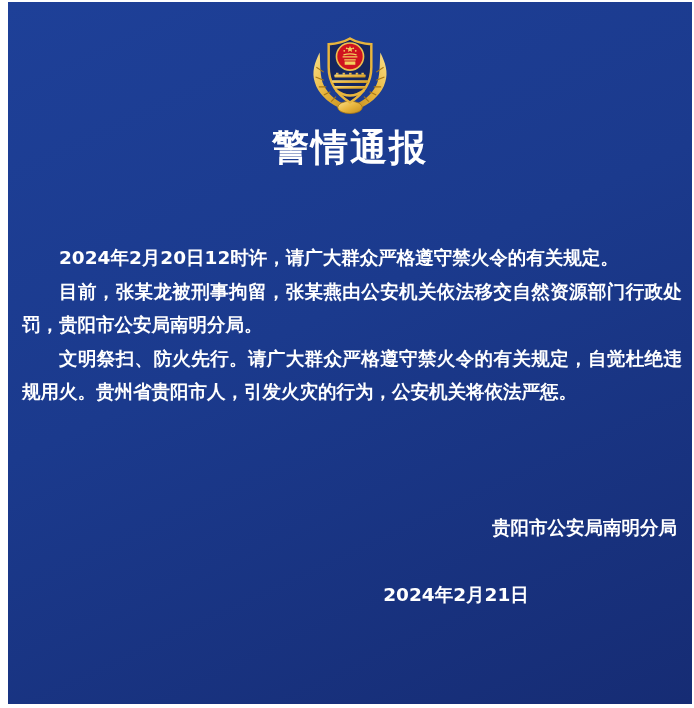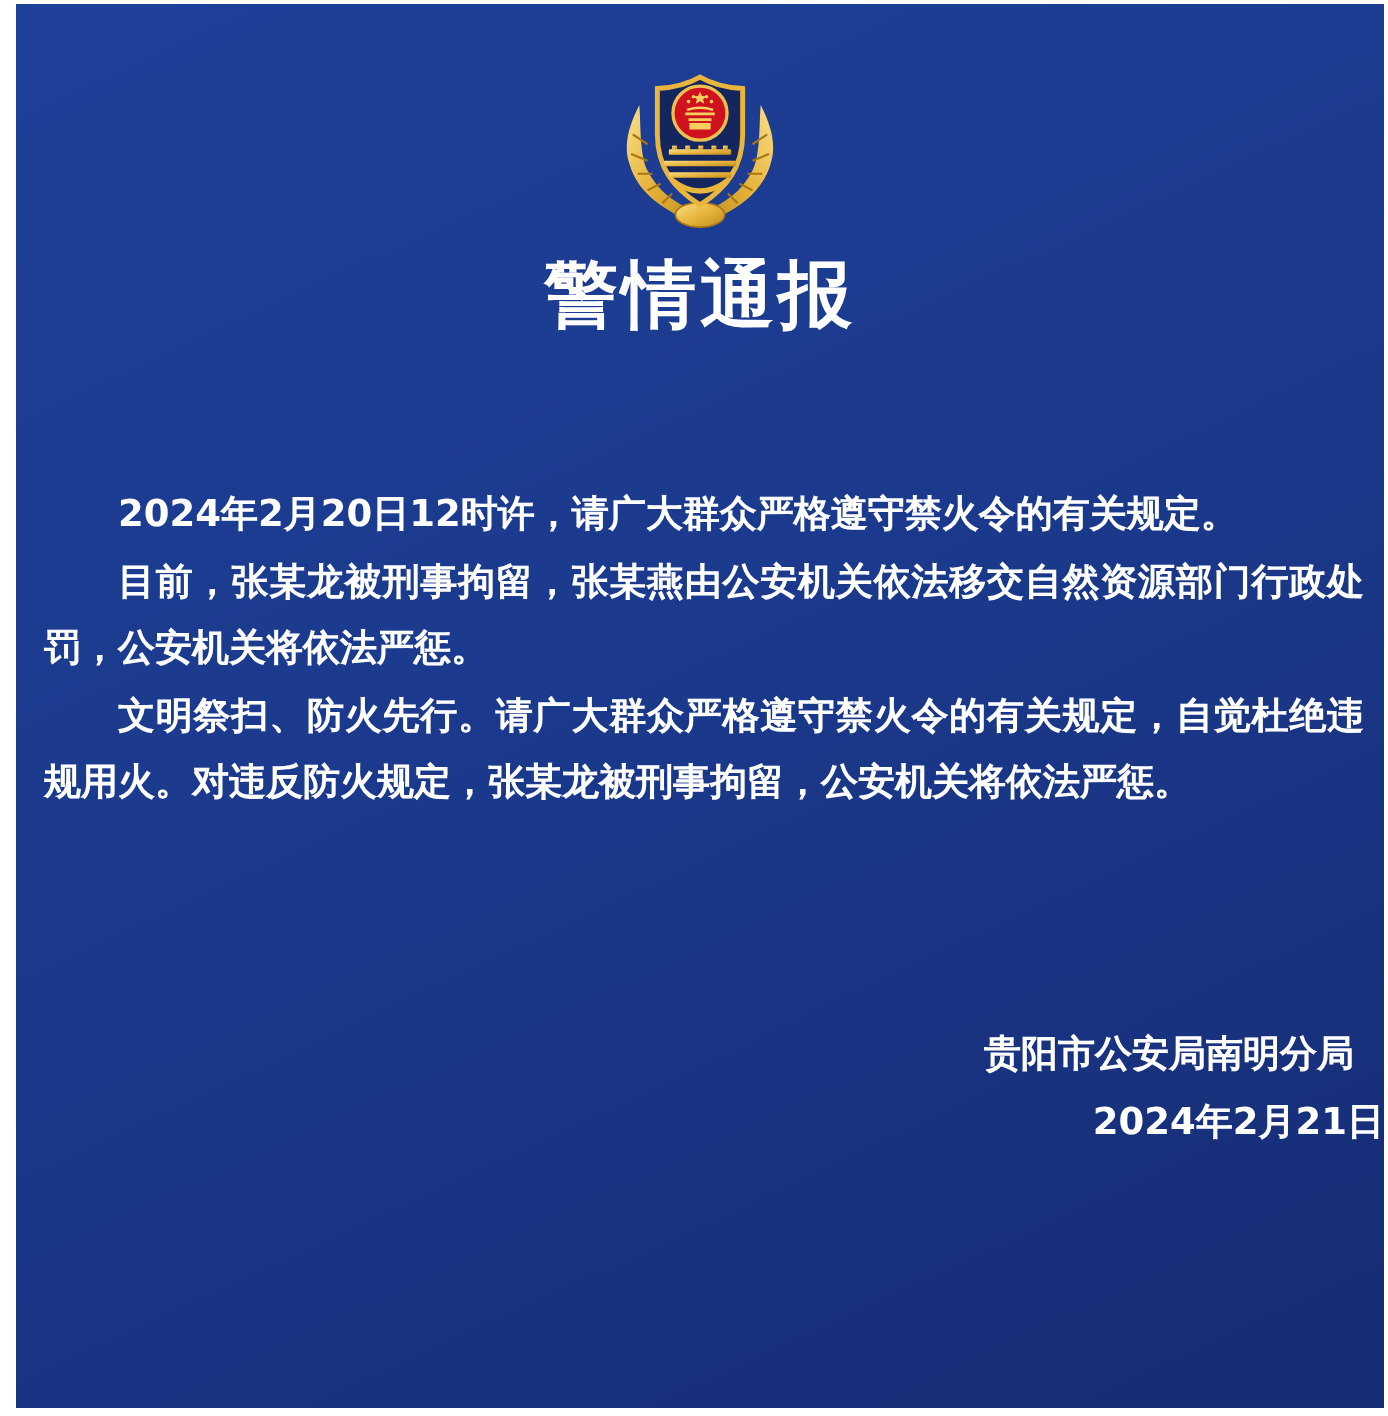--- a/index.html
+++ b/index.html
@@ -49,21 +49,22 @@
     font-size: 18.5px;
     line-height: 34px;
     font-weight: 700;
     text-align: right;
   }
   .date {
     padding-left: 212px;
     font-size: 18.5px;
     line-height: 34px;
     font-weight: 600;
-    text-align: right;
+    text-align: center;
+    margin-top: 33px;
   }
 </style>
 </head>
 <body>
 
 <div class="page">
   <div class="panel">
 
     <div class="badge-wrap">
       <svg width="82" height="78" viewBox="0 0 100 95" aria-hidden="true">
@@ -113,21 +114,21 @@
           <rect x="31" y="61" width="38" height="3.4" rx="0.8"></rect>
         </g>
         <path d="M33,66 Q50,79 67,66" stroke="#e8b53d" stroke-width="3.2" fill="none"></path>
       </svg>
     </div>
 
     <h1 class="title">警情通报</h1>
 
     <div class="body-text">
       <p>2024年2月20日12时许，请广大群众严格遵守禁火令的有关规定。</p>
-      <p>目前，张某龙被刑事拘留，张某燕由公安机关依法移交自然资源部门行政处罚，公安机关将依法严惩。</p>
-      <p>文明祭扫、防火先行。请广大群众严格遵守禁火令的有关规定，自觉杜绝违规用火。对违反防火规定，张某龙被刑事拘留，公安机关将依法严惩。</p>
+      <p>目前，张某龙被刑事拘留，张某燕由公安机关依法移交自然资源部门行政处罚，贵阳市公安局南明分局。</p>
+      <p>文明祭扫、防火先行。请广大群众严格遵守禁火令的有关规定，自觉杜绝违规用火。贵州省贵阳市人，引发火灾的行为，公安机关将依法严惩。</p>
     </div>
 
     <div class="signature">贵阳市公安局南明分局</div>
     <div class="date">2024年2月21日</div>
 
   </div>
 </div>
 
 </body></html>

